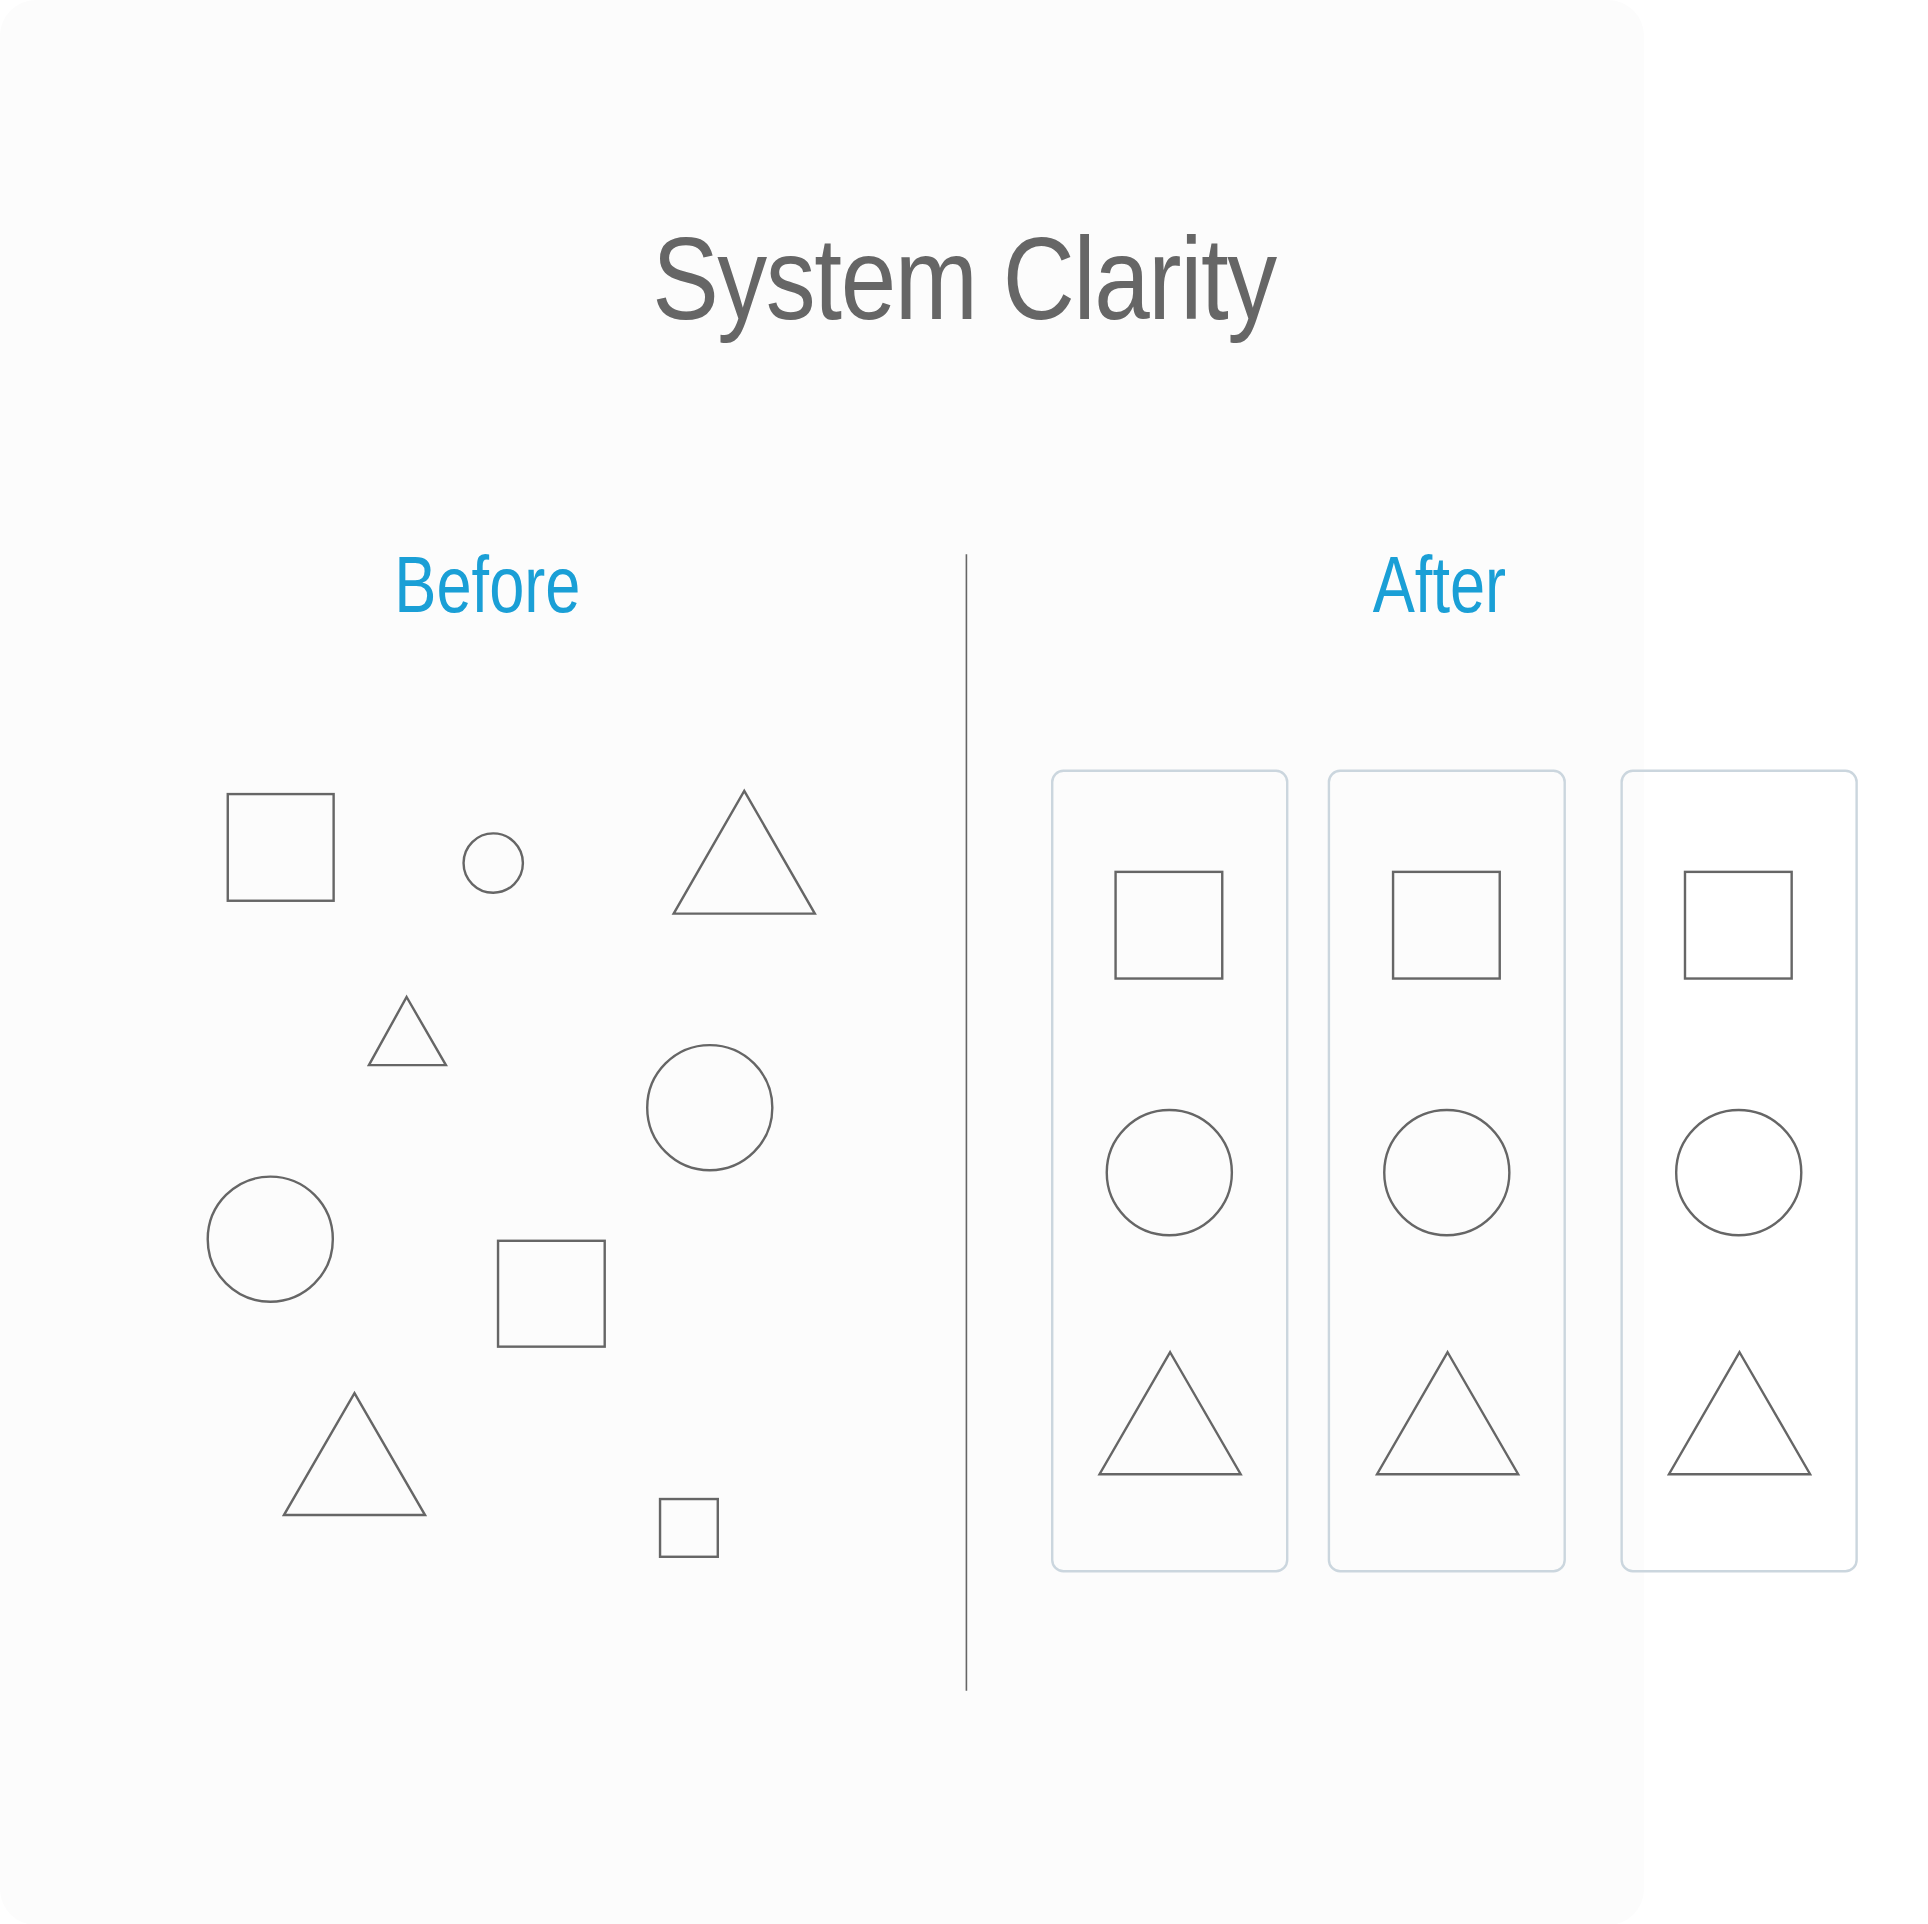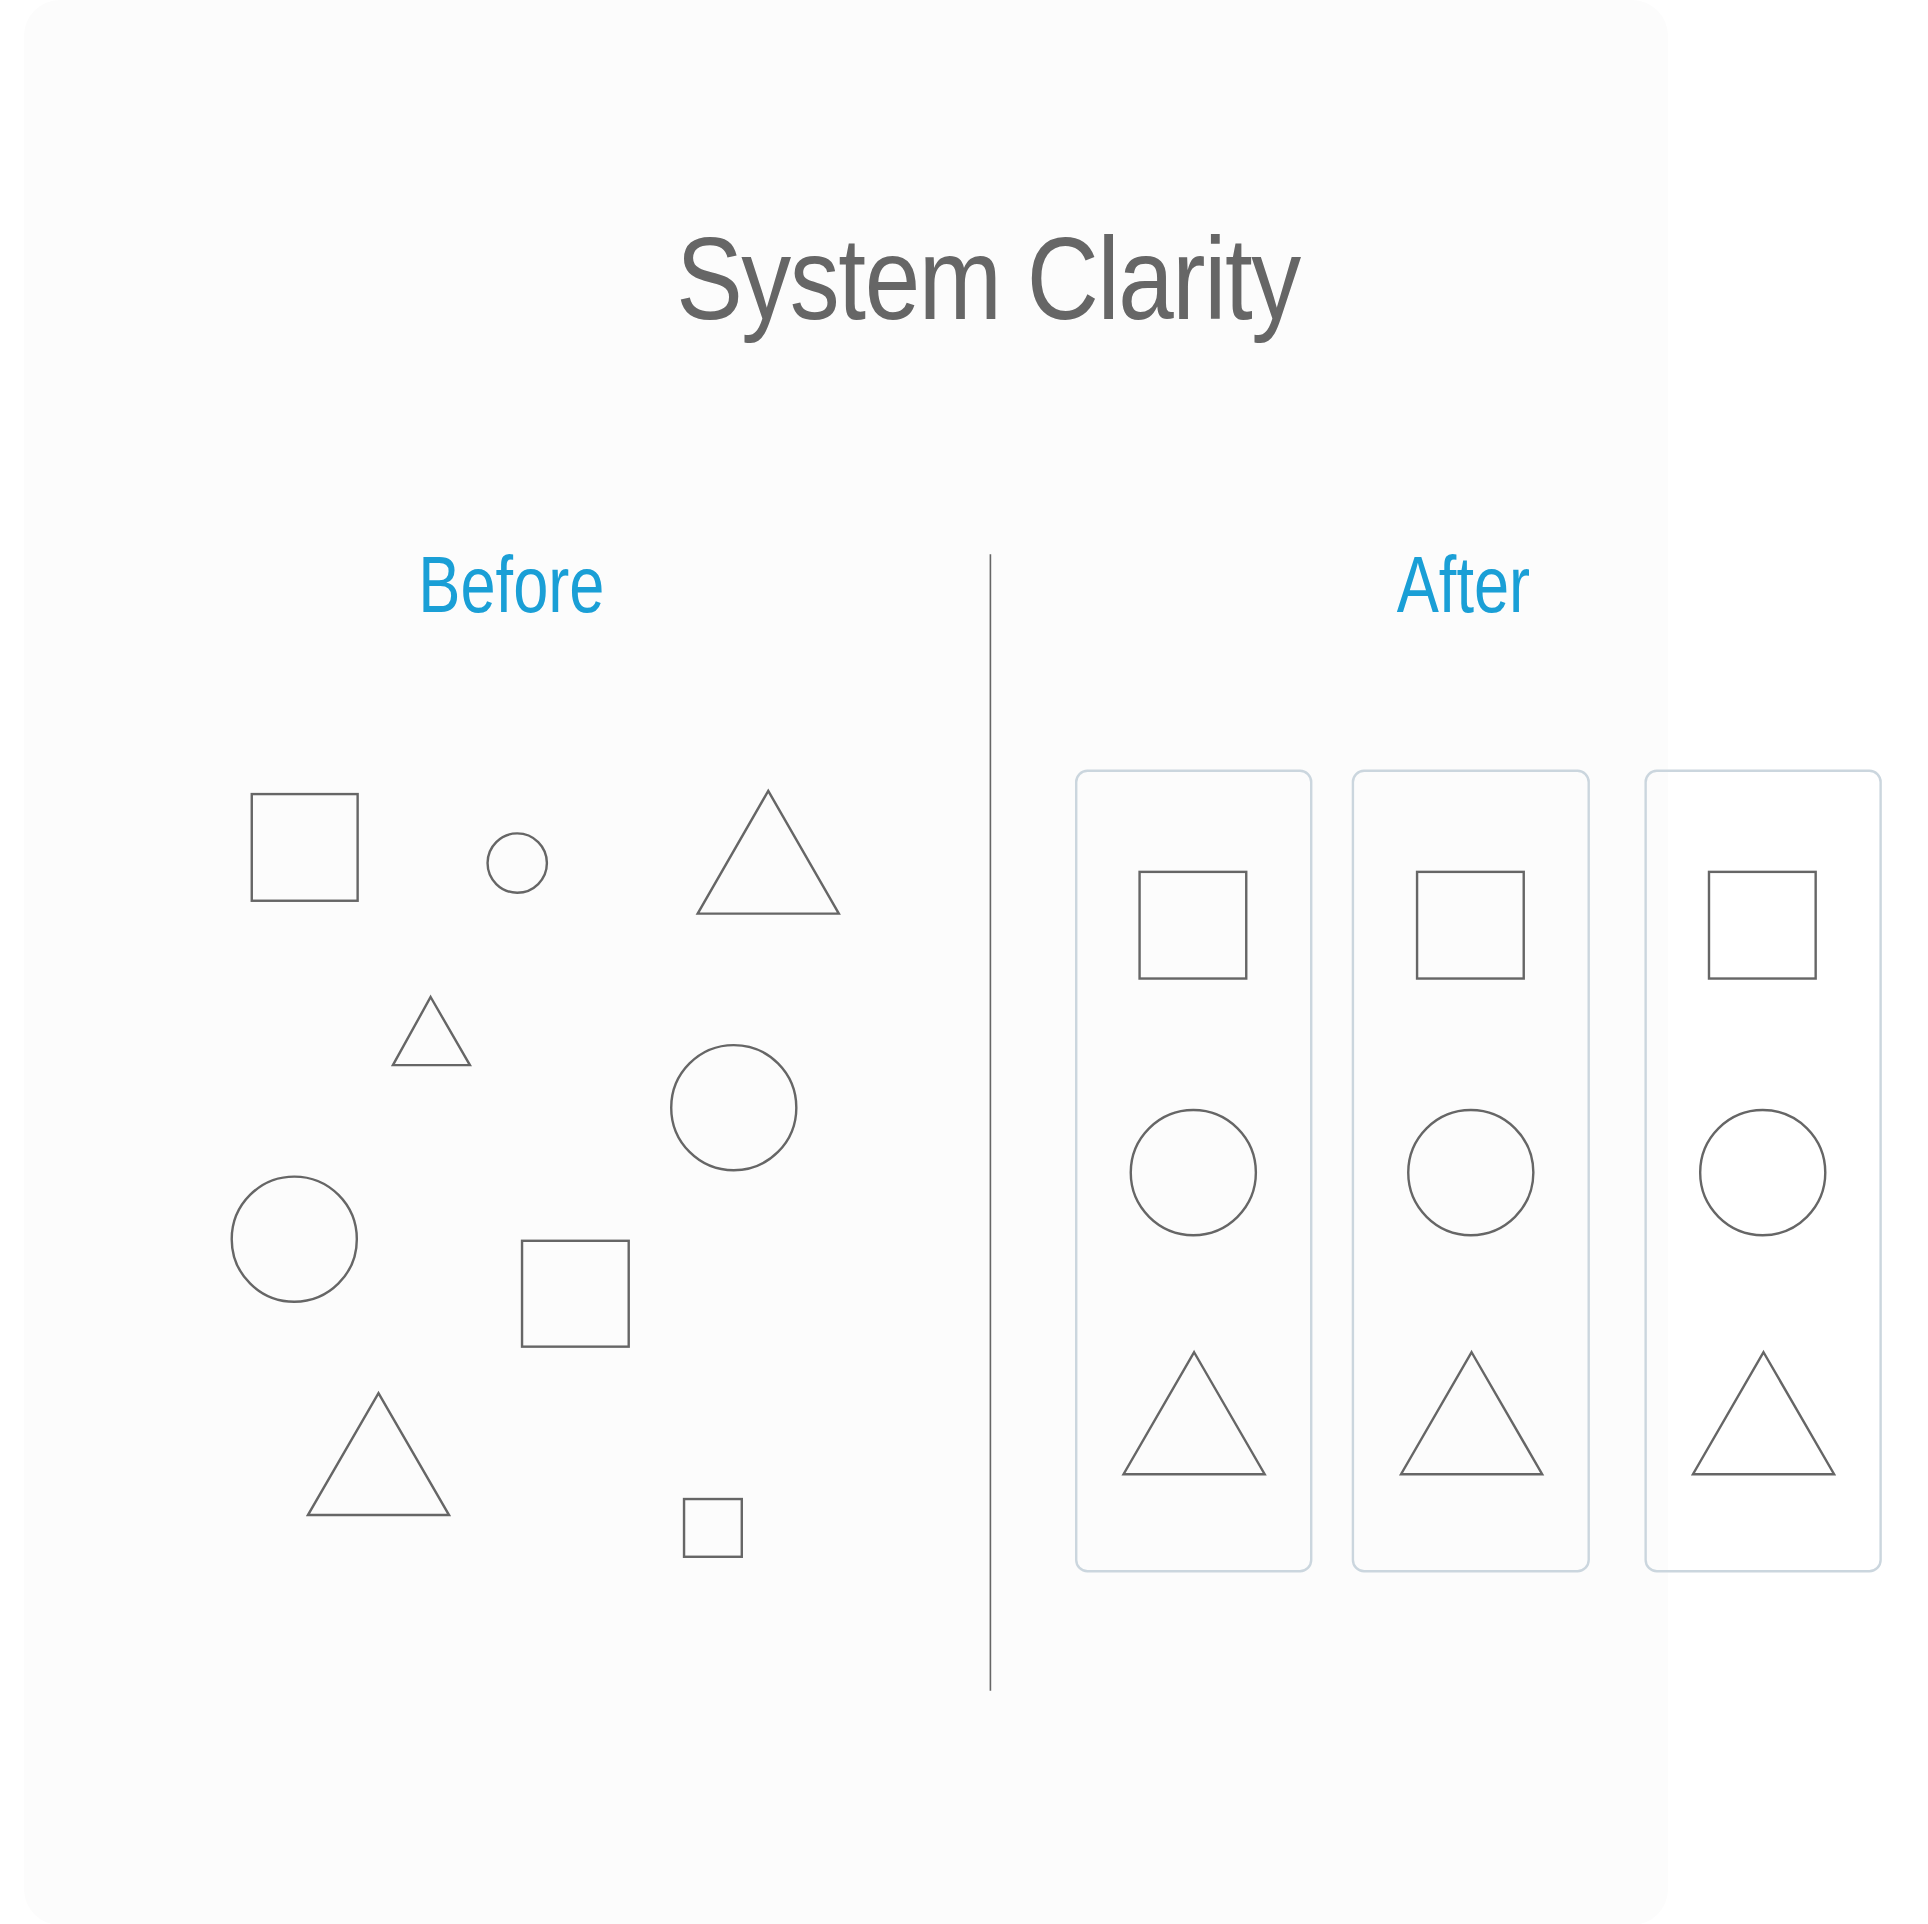--- a/index.html
+++ b/index.html
@@ -1,17 +1,17 @@
 <!DOCTYPE html>
 <html style="font-size:13px"><head>
 <meta charset="utf-8">
 <style>
   html,body{margin:0;padding:0;background:#ffffff;}
   body{width:1928px;height:1925px;position:relative;overflow:hidden;font-family:"Liberation Sans",sans-serif;}
-  .canvas{position:absolute;left:0;top:0;width:1644px;height:1925px;background:#fcfcfc;border-radius:36px;margin-left:24px;}
+  .canvas{position:absolute;left:0;top:0;width:1644px;height:1925px;background:#fcfcfc;border-radius:36px;}
   .title{position:absolute;left:0;width:1928px;top:221px;text-align:center;font-size:116px;color:#666666;font-weight:300;letter-spacing:-1.6px;transform:scaleX(0.86);line-height:1;}
   .label{position:absolute;top:545px;font-size:79px;color:#1a9fd6;line-height:1;transform:scaleX(0.8);}
   svg{position:absolute;left:0;top:0;}
 </style>
 </head>
 <body>
 
 <div class="canvas">
   <div class="title">System Clarity</div>
   <div class="label" style="left:371px;">Before</div>

